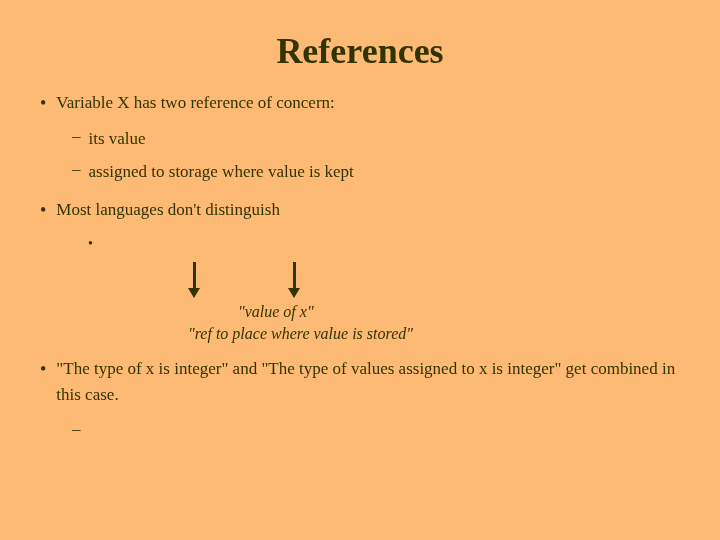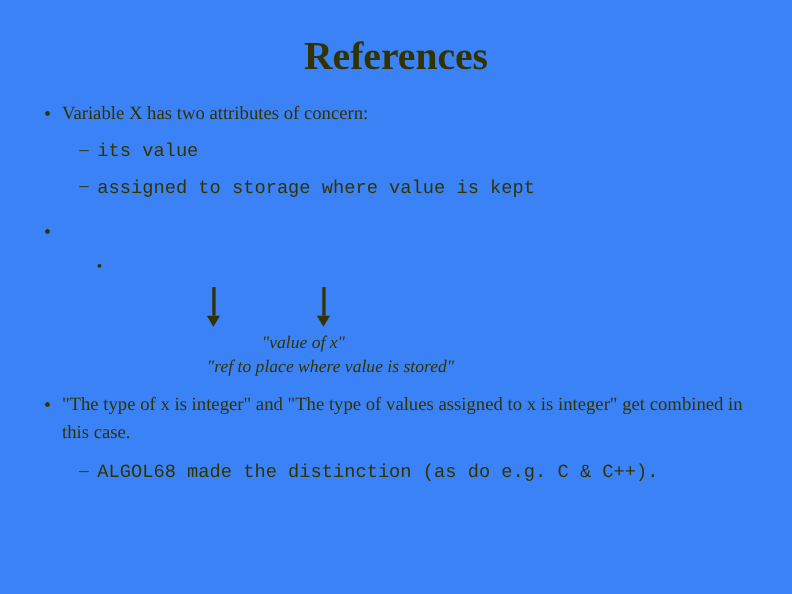--- a/index.html
+++ b/index.html
@@ -14,21 +14,21 @@
       background-color: #ffffaa;
       font-family: Georgia, 'Times New Roman', serif;
       font-size: 17px;
       color: #333300;
       overflow: hidden;
     }
 
     .slide {
       width: 720px;
       height: 540px;
-      background-color: #3b82f6;
+      background-color: #fdba74;
       padding: 20px 40px 20px 40px;
       display: flex;
       flex-direction: column;
     }
 
     .slide-title {
       text-align: center;
       font-size: 36px;
       font-weight: bold;
       color: #333300;
@@ -70,21 +70,20 @@
     }
 
     .sub-dash {
       font-size: 17px;
       flex-shrink: 0;
     }
 
     .sub-text {
       font-size: 17px;
       line-height: 1.5;
-      font-family: Liberation Mono, monospace;
     }
 
     .sub-bullet {
       display: flex;
       align-items: flex-start;
       gap: 8px;
       margin-left: 48px;
       margin-bottom: 2px;
     }
 
@@ -118,33 +117,34 @@
 <body>
 
 <div class="slide">
 
   <h1 class="slide-title">References</h1>
 
   <div class="content">
 
     <div class="bullet-item">
       <span class="bullet-dot">•</span>
-      <span class="bullet-text">Variable X has two attributes of concern:</span>
+      <span class="bullet-text">Variable X has two reference of concern:</span>
     </div>
     <div class="sub-item">
       <span class="sub-dash">–</span>
       <span class="sub-text">its value</span>
     </div>
     <div class="sub-item">
       <span class="sub-dash">–</span>
       <span class="sub-text">assigned to storage where value is kept</span>
     </div>
 
     <div class="bullet-item" style="margin-top:4px;">
       <span class="bullet-dot">•</span>
+      <span class="bullet-text">Most languages don't distinguish</span>
     </div>
     <div class="sub-bullet">
       <span class="sub-bullet-dot">•</span>
     </div>
 
     <div style="margin-left: 148px; display: flex; flex-direction: column; margin-top: 2px;">
       <div style="display: flex; gap: 62px;">
 
         <div style="display: flex; flex-direction: column; align-items: center;">
           <div style="width:3px; height:26px; background:#333300;"></div>
@@ -167,17 +167,16 @@
     </div>
 
     <div class="bullet-item last-bullet" style="margin-top: 6px;">
       <span class="bullet-dot">•</span>
       <div>
         <span class="bullet-text">"The type of x is integer" and "The type of values assigned to x is integer" get combined in this case.</span>
       </div>
     </div>
     <div class="sub-item algol-sub">
       <span class="sub-dash">–</span>
-      <span class="sub-text">ALGOL68 made the distinction (as do e.g. C &amp; C++).</span>
     </div>
 
   </div>
 </div>
 
 </body></html>

